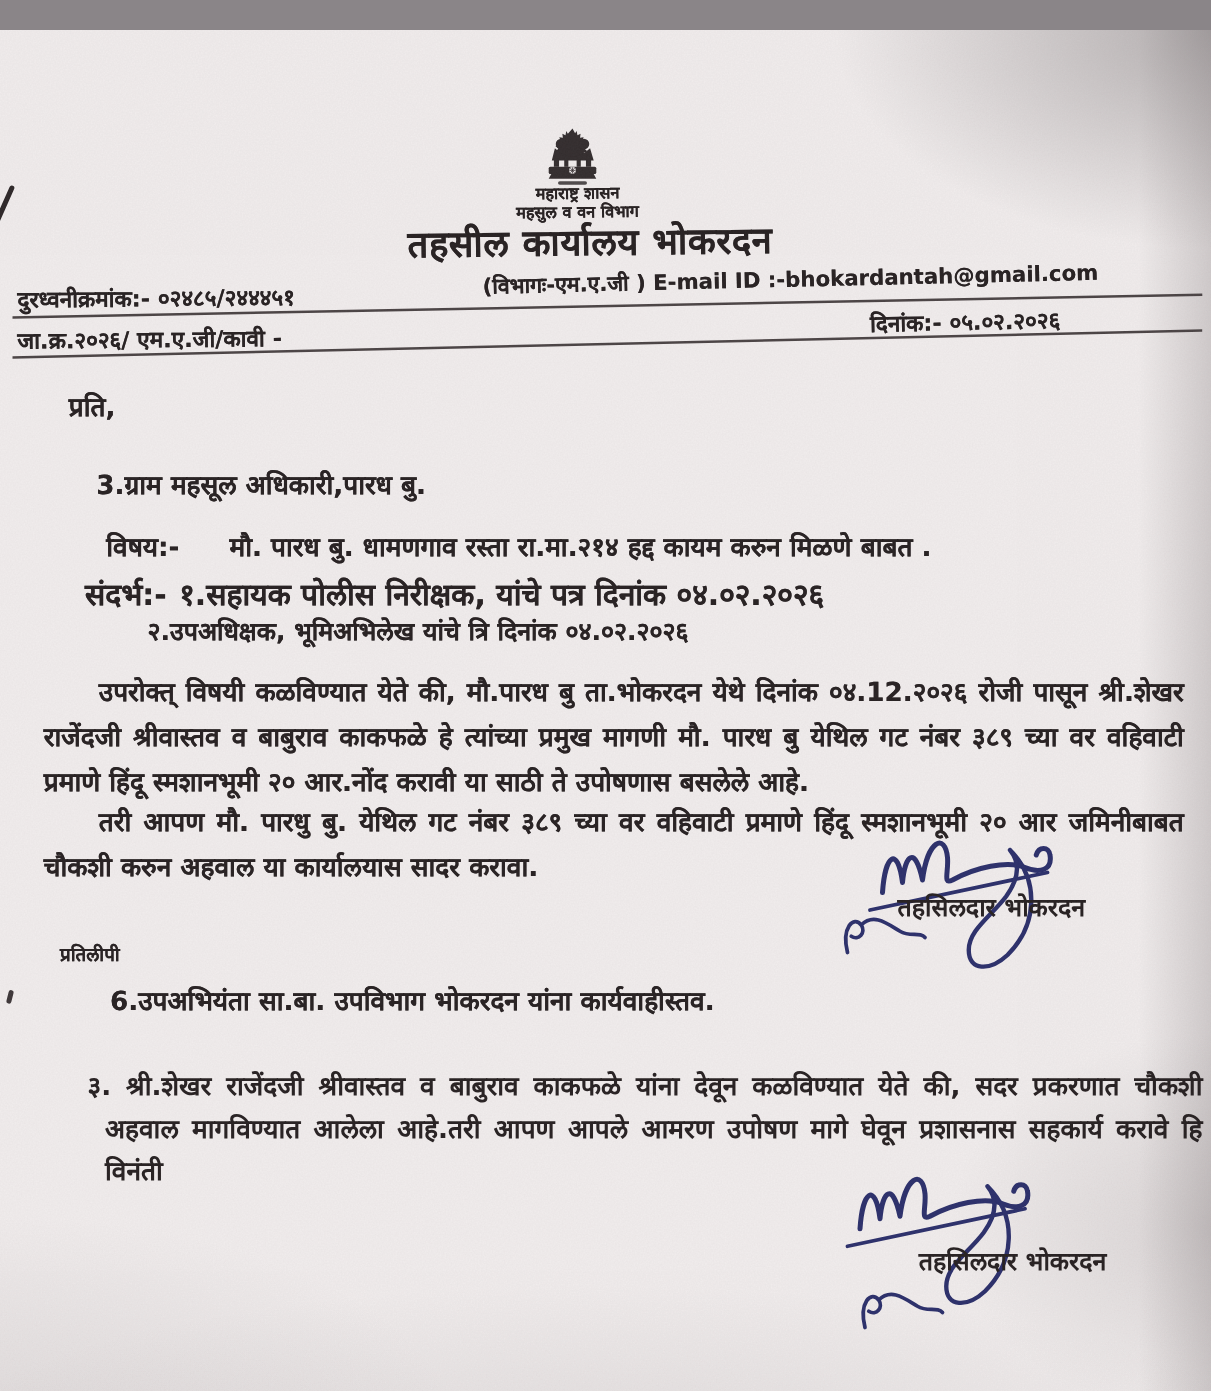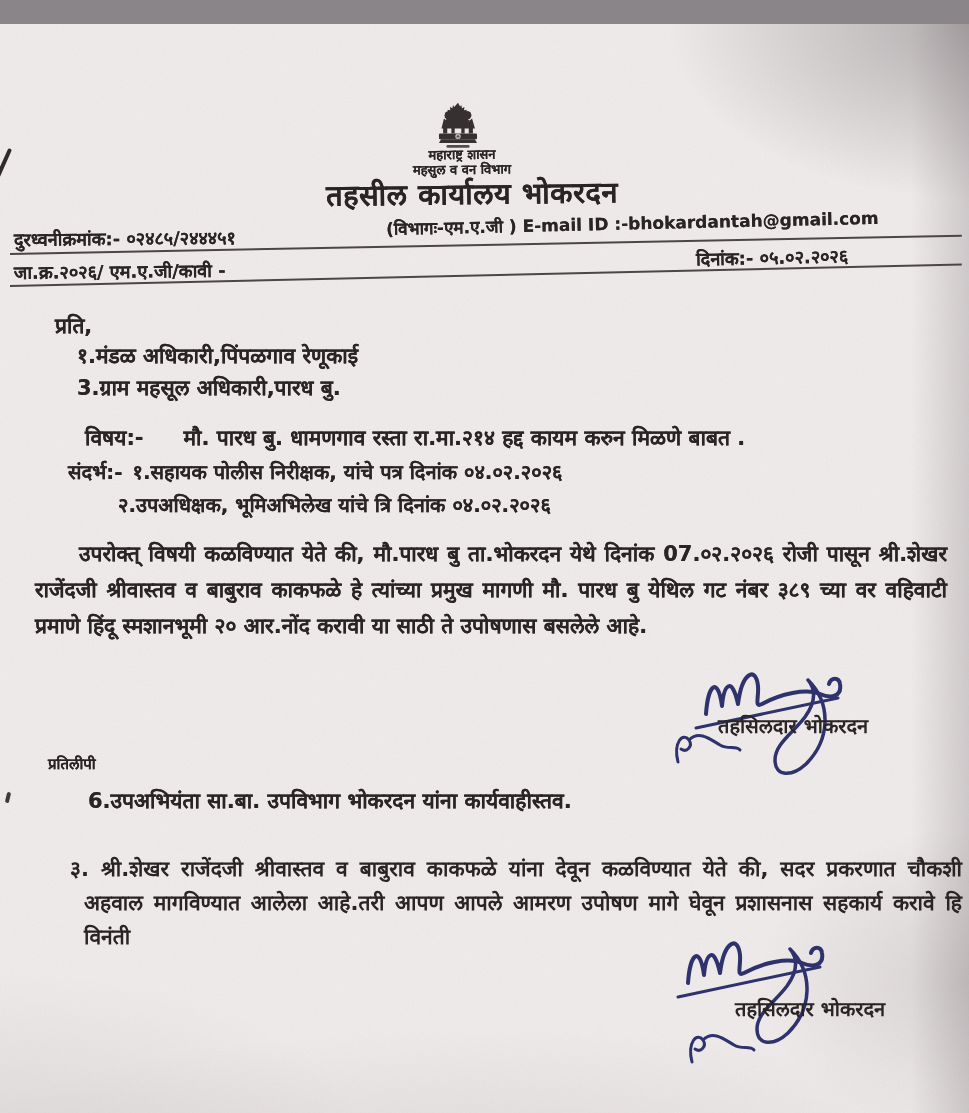--- a/index.html
+++ b/index.html
@@ -35,21 +35,21 @@
   .outward{left:14px;top:236px;font-size:18px;font-weight:700;transform:rotate(-0.6deg);transform-origin:left center;}
   .date{left:696px;top:221px;font-size:18px;font-weight:700;transform:rotate(-1.2deg);}
 
   
   .salutation{left:55px;top:287px;font-size:21px;font-weight:600;}
   .recipient-1{left:77px;top:317px;font-size:21px;font-weight:600;}
   .recipient-2{left:77px;top:349px;font-size:21px;font-weight:600;}
 
   
   .subject-row{left:85px;top:399px;display:flex;gap:40px;font-size:21px;font-weight:700;}
-  .reference-row{left:68px;top:434px;display:flex;gap:10px;font-size:20px;font-weight:600;}
+  .reference-row{left:68px;top:434px;display:flex;gap:10px;font-size:24px;font-weight:600;}
   .reference-2{left:118px;top:467px;font-size:20px;font-weight:600;}
 
   
   .para{font-size:21px;line-height:36px;font-weight:600;text-align:justify;
         white-space:normal;text-shadow:0 0 .5px rgba(38,32,33,.7);}
   .para1{left:35px;top:512px;width:912px;text-indent:44px;}
   .para2{left:35px;top:616px;width:912px;text-indent:44px;}
 
   
   .ink{position:absolute;pointer-events:none;}
@@ -103,34 +103,34 @@
   <div class="abs txt office-title">तहसील कार्यालय भोकरदन</div>
 
   <div class="abs txt phone">दुरध्वनीक्रमांक:- ०२४८५/२४४४५१</div>
   <div class="abs txt dept-email">(विभागः-एम.ए.जी ) E-mail ID :-bhokardantah@gmail.com</div>
   <div class="abs rule rule1"></div>
   <div class="abs txt outward">जा.क्र.२०२६/ एम.ए.जी/कावी -</div>
   <div class="abs txt date">दिनांक:- ०५.०२.२०२६</div>
   <div class="abs rule rule2"></div>
 
   <div class="abs txt salutation">प्रति,</div>
-  <div class="abs txt recipient-1">१.मंडळ अधिकारी,पिंपळगाव रेणूकाई</div>
   <div class="abs txt recipient-2">3.ग्राम महसूल अधिकारी,पारध बु.</div>
 
   <div class="abs subject-row">
     <span class="txt">विषय:-</span>
     <span class="txt">मौ. पारध बु. धामणगाव रस्ता रा.मा.२१४ हद्द कायम करुन मिळणे बाबत .</span>
   </div>
   <div class="abs reference-row">
     <span class="txt">संदर्भ:-</span>
     <span class="txt">१.सहायक पोलीस निरीक्षक, यांचे पत्र दिनांक ०४.०२.२०२६</span>
   </div>
   <div class="abs txt reference-2">२.उपअधिक्षक, भूमिअभिलेख यांचे त्रि दिनांक ०४.०२.२०२६</div>
 
-  <div class="abs para para1">उपरोक्त् विषयी कळविण्यात येते की,  मौ.पारध बु ता.भोकरदन येथे दिनांक 07.०२.२०२६ रोजी पासून श्री.शेखर राजेंदजी श्रीवास्तव व बाबुराव काकफळे हे त्यांच्या प्रमुख मागणी मौ. पारध बु येथिल गट नंबर ३८९ च्या वर वहिवाटी प्रमाणे हिंदू स्मशानभूमी २० आर.नोंद करावी या साठी ते उपोषणास बसलेले आहे.</div>
+  <div class="abs para para1">उपरोक्त् विषयी कळविण्यात येते की,  मौ.पारध बु ता.भोकरदन येथे दिनांक ०४.12.२०२६ रोजी पासून श्री.शेखर राजेंदजी श्रीवास्तव व बाबुराव काकफळे हे त्यांच्या प्रमुख मागणी मौ. पारध बु येथिल गट नंबर ३८९ च्या वर वहिवाटी प्रमाणे हिंदू स्मशानभूमी २० आर.नोंद करावी या साठी ते उपोषणास बसलेले आहे.</div>
+  <div class="abs para para2">तरी आपण मौ. पारधु बु. येथिल गट नंबर ३८९ च्या वर वहिवाटी प्रमाणे हिंदू स्मशानभूमी २० आर जमिनीबाबत चौकशी करुन अहवाल या कार्यालयास सादर करावा.</div>
 
   <svg class="ink sig1-ink" width="210" height="136" viewBox="0 0 210 136">
     <g fill="none" stroke="#2b2f6b" stroke-linecap="round" stroke-linejoin="round">
       <path stroke-width="4" d="M18,64 C20,34 30,26 34,56 C36,34 44,26 50,54 C54,22 68,16 70,36 C71,48 66,58 74,54 C92,44 118,38 132,44 C144,49 154,46 152,34 C151,27 143,27 141,34" stroke="#2b2f6b"></path>
       <path stroke-width="3" d="M8,78 L150,48" stroke="#2b2f6b"></path>
       <path stroke-width="3.5" d="M120,30 C144,54 142,90 118,114 C104,127 87,127 87,110 C87,94 105,83 117,67 C127,53 129,41 120,30" stroke="#2b2f6b"></path>
     </g>
   </svg>
   <div class="designation sig1-designation">तहसिलदार भोकरदन</div>
   <svg class="ink sig1-squiggle" width="78" height="48" viewBox="0 0 78 48">

